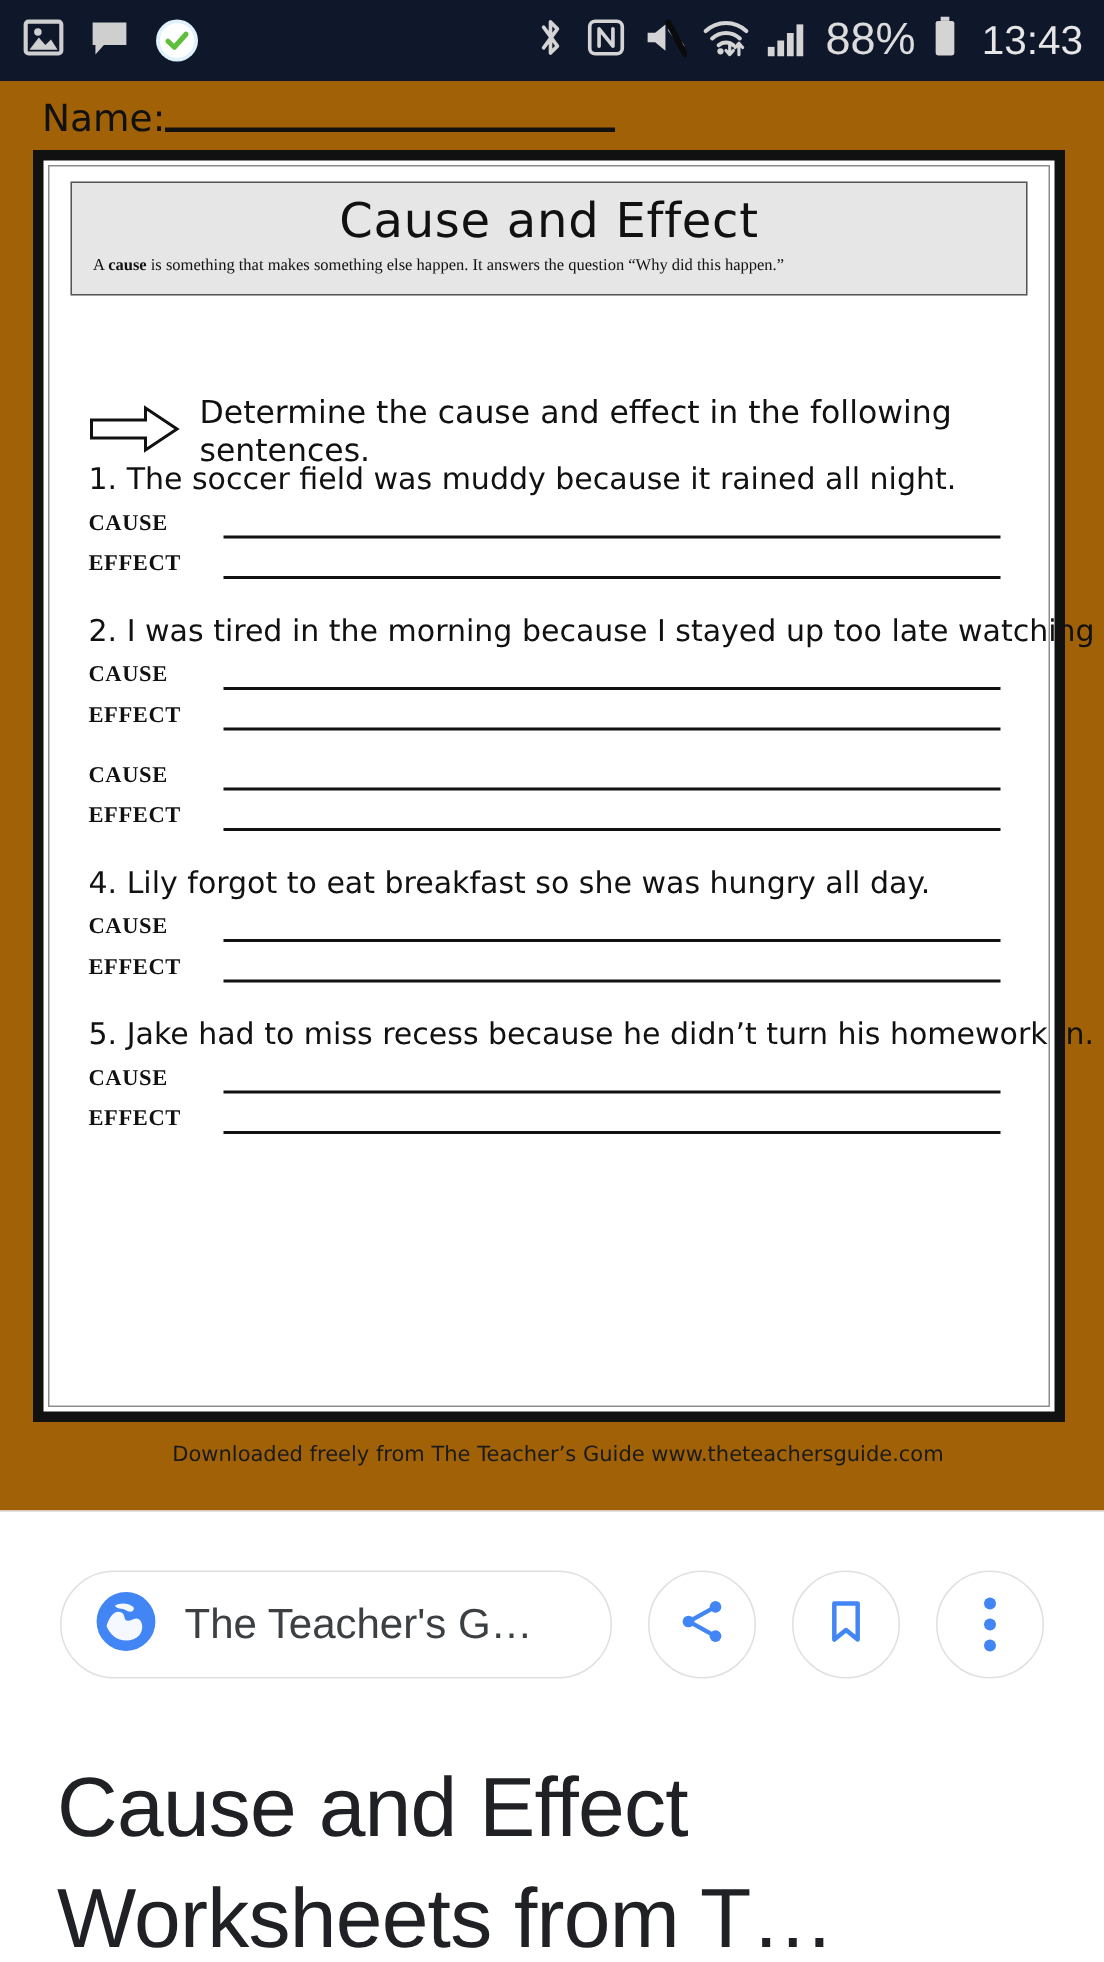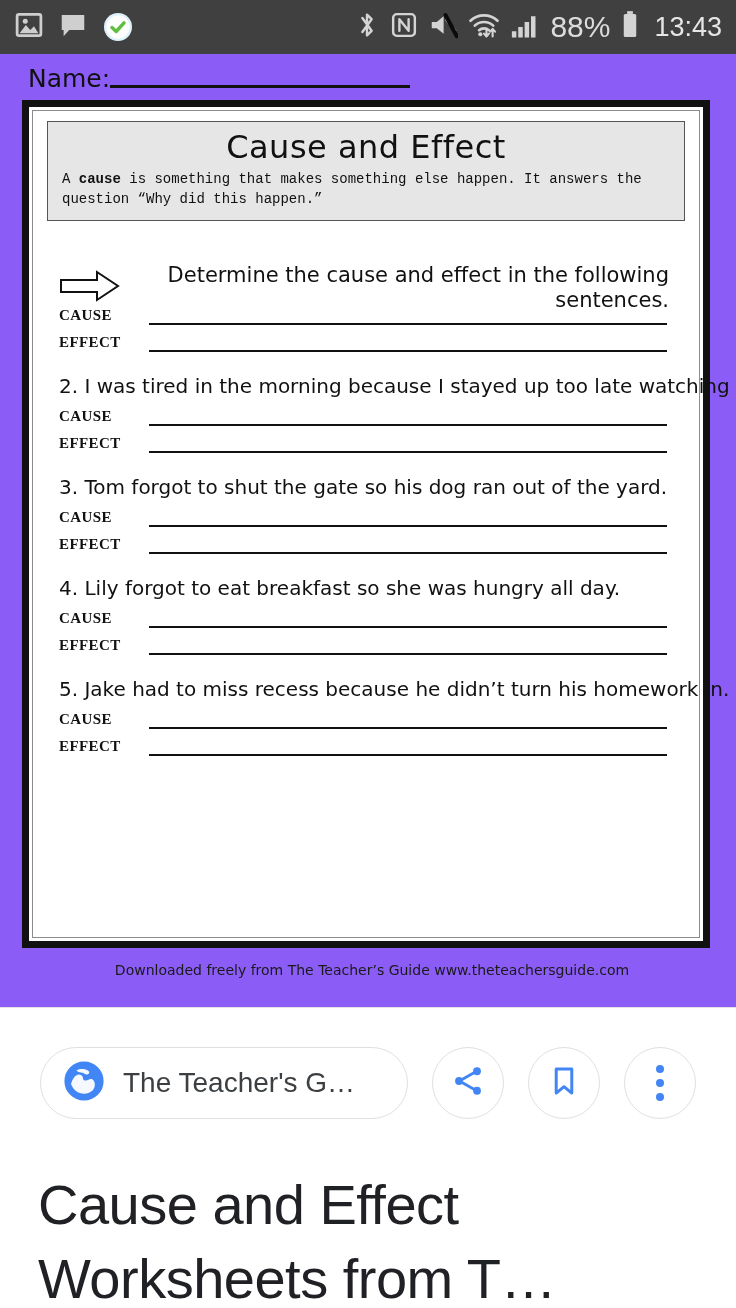--- a/index.html
+++ b/index.html
@@ -14,21 +14,21 @@
     font-family: "Liberation Sans", sans-serif;
     -webkit-font-smoothing: antialiased;
   }
 
   
   .statusbar {
     position: absolute;
     top: 0; left: 0;
     width: 736px;
     height: 54px;
-    background: #404040;
+    background: #0f172a;
     display: flex;
     align-items: center;
     box-sizing: border-box;
     padding: 0 14px 0 14px;
   }
   .sb-left { display: flex; align-items: center; gap: 14px; }
   .sb-right { margin-left: auto; display: flex; align-items: center; gap: 10px; }
   .sb-icon { display: block; }
   .sb-text {
     color: #dcdcdc;
@@ -49,21 +49,21 @@
     width: 32px; height: 32px;
     display: flex; align-items: center; justify-content: center;
   }
 
   
   .doc {
     position: absolute;
     top: 54px; left: 0;
     width: 736px;
     height: 953px;
-    background: #8b5cf6;
+    background: #a16207;
   }
 
   .nameline {
     position: absolute;
     top: 12px;
     left: 28px;
     display: flex;
     align-items: flex-end;
     font-family: "DejaVu Sans", sans-serif;
   }
@@ -113,35 +113,34 @@
     text-align: center;
     font-size: 32px;
     font-weight: normal;
     font-family: "DejaVu Sans", sans-serif;
     color: #111;
     letter-spacing: 0.5px;
     line-height: 1.2;
   }
   .infobox p {
     margin: 0;
-    font-size: 14px;
+    font-size: 11px;
     line-height: 1.42;
     color: #111;
-    font-family: Liberation Mono, monospace;
+    font-family: Liberation Serif, serif;
   }
   .infobox p b { font-weight: bold; }
 
   .instr {
     position: absolute;
     top: 152px;
     left: 26px;
-    right: 30px;
+    right: 3px;
     display: flex;
     align-items: center;
-    text-align: right;
   }
   .arrow-ico { flex: 0 0 auto; margin-right: 12px; }
   .instr-txt {
     font-size: 21px;
     color: #111;
     font-family: "DejaVu Sans", sans-serif;
     line-height: 1.2;
   }
 
   .qlist {
@@ -376,20 +375,21 @@
           <svg width="62" height="34" viewBox="0 0 62 34">
             <path d="M2 11 H38 V3 L59 17 L38 31 V23 H2 Z" fill="#ffffff" stroke="#111111" stroke-width="2"></path>
           </svg>
         </span>
         <span class="instr-txt">Determine the cause and effect in the following sentences.</span>
       </div>
 
       <div class="qlist">
 
         <div class="q">
+          <div class="q-text">1.  The soccer field was muddy because it rained all night.</div>
           <div class="row">
             <div class="tag">CAUSE</div>
             <div class="blank"></div>
           </div>
           <div class="row">
             <div class="tag">EFFECT</div>
             <div class="blank"></div>
           </div>
         </div>
 
@@ -399,21 +399,20 @@
             <div class="tag">CAUSE</div>
             <div class="blank"></div>
           </div>
           <div class="row">
             <div class="tag">EFFECT</div>
             <div class="blank"></div>
           </div>
         </div>
 
         <div class="q">
-          <div class="q-text">3. Tom forgot to shut the gate so his dog ran out of the yard.</div>
           <div class="row">
             <div class="tag">CAUSE</div>
             <div class="blank"></div>
           </div>
           <div class="row">
             <div class="tag">EFFECT</div>
             <div class="blank"></div>
           </div>
         </div>
 

